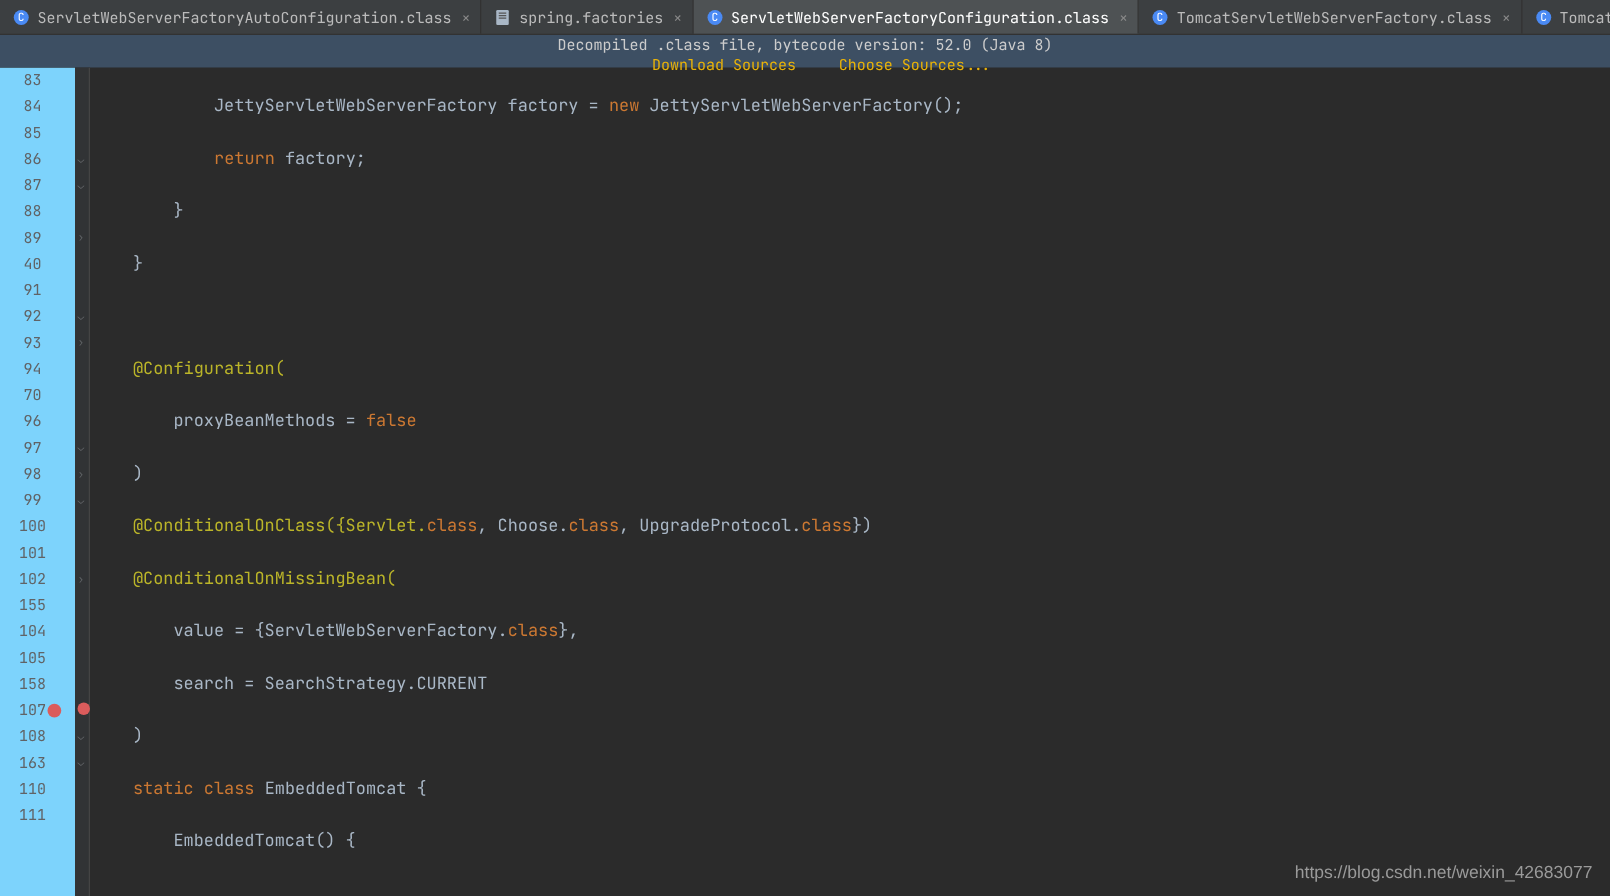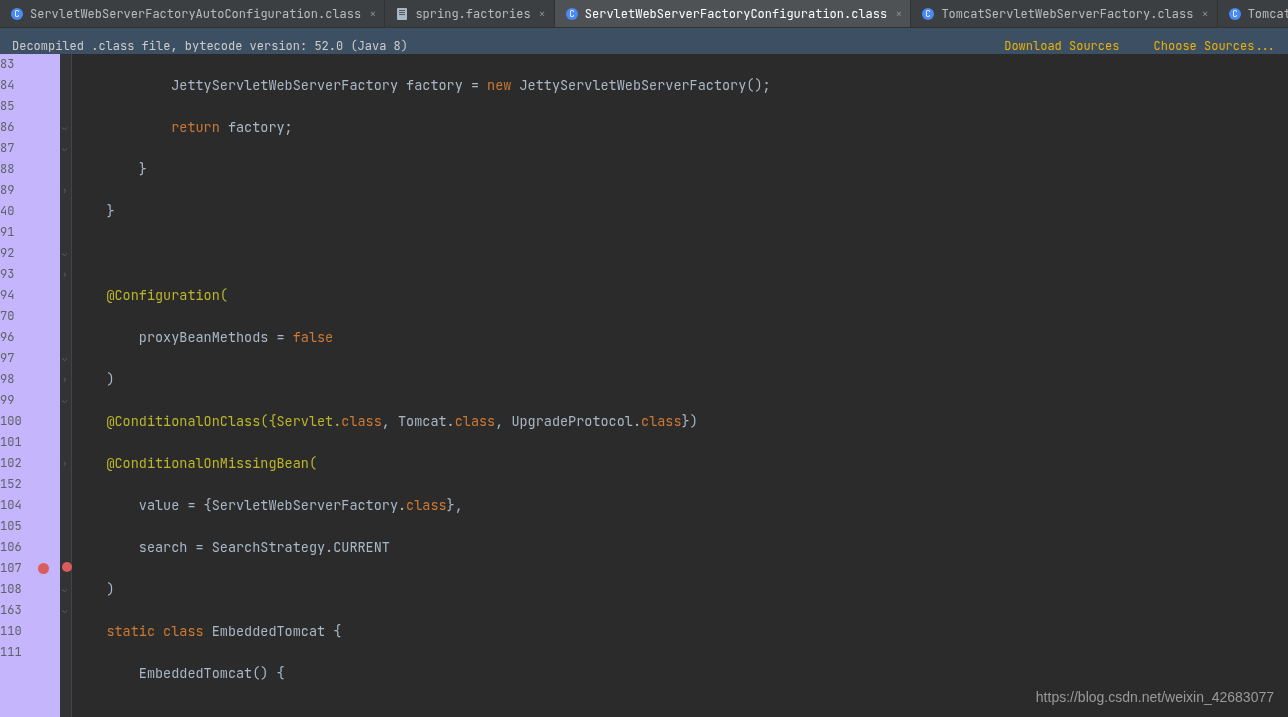--- a/index.html
+++ b/index.html
@@ -43,41 +43,42 @@
 .tab .close {
   margin-left: 8px;
   color: #8a8a8a;
   font-size: 12px;
 }
 .banner {
   background: #3d4f63;
   color: #cccccc;
   height: 26px;
   display: flex;
-  align-items: flex-end;
+  align-items: center;
   padding: 0 12px;
   font-size: 12px;
   justify-content: space-between;
+  flex-direction: column;
 }
 .banner .links a {
   color: #eab308;
   margin-left: 27px;
   text-decoration: none;
   cursor: pointer;
 }
 .editor {
   display: flex;
   height: calc(717px - 28px - 26px);
   overflow: hidden;
 }
 .gutter {
-  background: #c4b5fd;
+  background: #7dd3fc;
   width: 60px;
   flex-shrink: 0;
-  text-align: left;
+  text-align: center;
   color: #606366;
   padding-right: 8px;
   line-height: 21px;
   font-size: 12px;
   position: relative;
 }
 .fold-gutter {
   background: #313335;
   width: 12px;
   flex-shrink: 0;
@@ -202,24 +203,24 @@
       <div style="height:21px">93</div>
       <div style="height:21px">94</div>
       <div style="height:21px">70</div>
       <div style="height:21px">96</div>
       <div style="height:21px">97</div>
       <div style="height:21px">98</div>
       <div style="height:21px">99</div>
       <div style="height:21px">100</div>
       <div style="height:21px">101</div>
       <div style="height:21px">102</div>
-      <div style="height:21px">152</div>
+      <div style="height:21px">155</div>
       <div style="height:21px">104</div>
       <div style="height:21px">105</div>
-      <div style="height:21px">106</div>
+      <div style="height:21px">158</div>
       <div style="height:21px">107</div>
       <div style="height:21px">108</div>
       <div style="height:21px">163</div>
       <div style="height:21px">110</div>
       <div style="height:21px">111</div>
     </div>
   <div class="fold-gutter" id="foldgutter">
       <div class="fold-mark" style="top:69px">⌄</div>
       <div class="fold-mark" style="top:90px">⌄</div>
       <div class="fold-mark" style="top:132px">›</div>
@@ -236,21 +237,21 @@
     </div>
   <div class="code">
 <div class="line"><span class="txt">            JettyServletWebServerFactory factory = </span><span class="kw">new</span><span class="txt"> JettyServletWebServerFactory();</span></div>
 <div class="line"><span class="txt">            </span><span class="kw">return</span><span class="txt"> factory;</span></div>
 <div class="line"><span class="txt">        }</span></div>
 <div class="line"><span class="txt">    }</span></div>
 <div class="line"><span class="txt"></span></div>
 <div class="line"><span class="ann">    @Configuration(</span></div>
 <div class="line"><span class="txt">        proxyBeanMethods = </span><span class="kw">false</span></div>
 <div class="line"><span class="txt">    )</span></div>
-<div class="line"><span class="ann">    @ConditionalOnClass({Servlet.</span><span class="kw">class</span><span class="txt">, Tomcat.</span><span class="kw">class</span><span class="txt">, UpgradeProtocol.</span><span class="kw">class</span><span class="txt">})</span></div>
+<div class="line"><span class="ann">    @ConditionalOnClass({Servlet.</span><span class="kw">class</span><span class="txt">, Choose.</span><span class="kw">class</span><span class="txt">, UpgradeProtocol.</span><span class="kw">class</span><span class="txt">})</span></div>
 <div class="line"><span class="ann">    @ConditionalOnMissingBean(</span></div>
 <div class="line"><span class="txt">        value = {ServletWebServerFactory.</span><span class="kw">class</span><span class="txt">},</span></div>
 <div class="line"><span class="txt">        search = SearchStrategy.CURRENT</span></div>
 <div class="line"><span class="txt">    )</span></div>
 <div class="line"><span class="kw">    static class</span><span class="txt"> EmbeddedTomcat {</span></div>
 <div class="line"><span class="txt">        EmbeddedTomcat() {</span></div>
 
 
 
 

